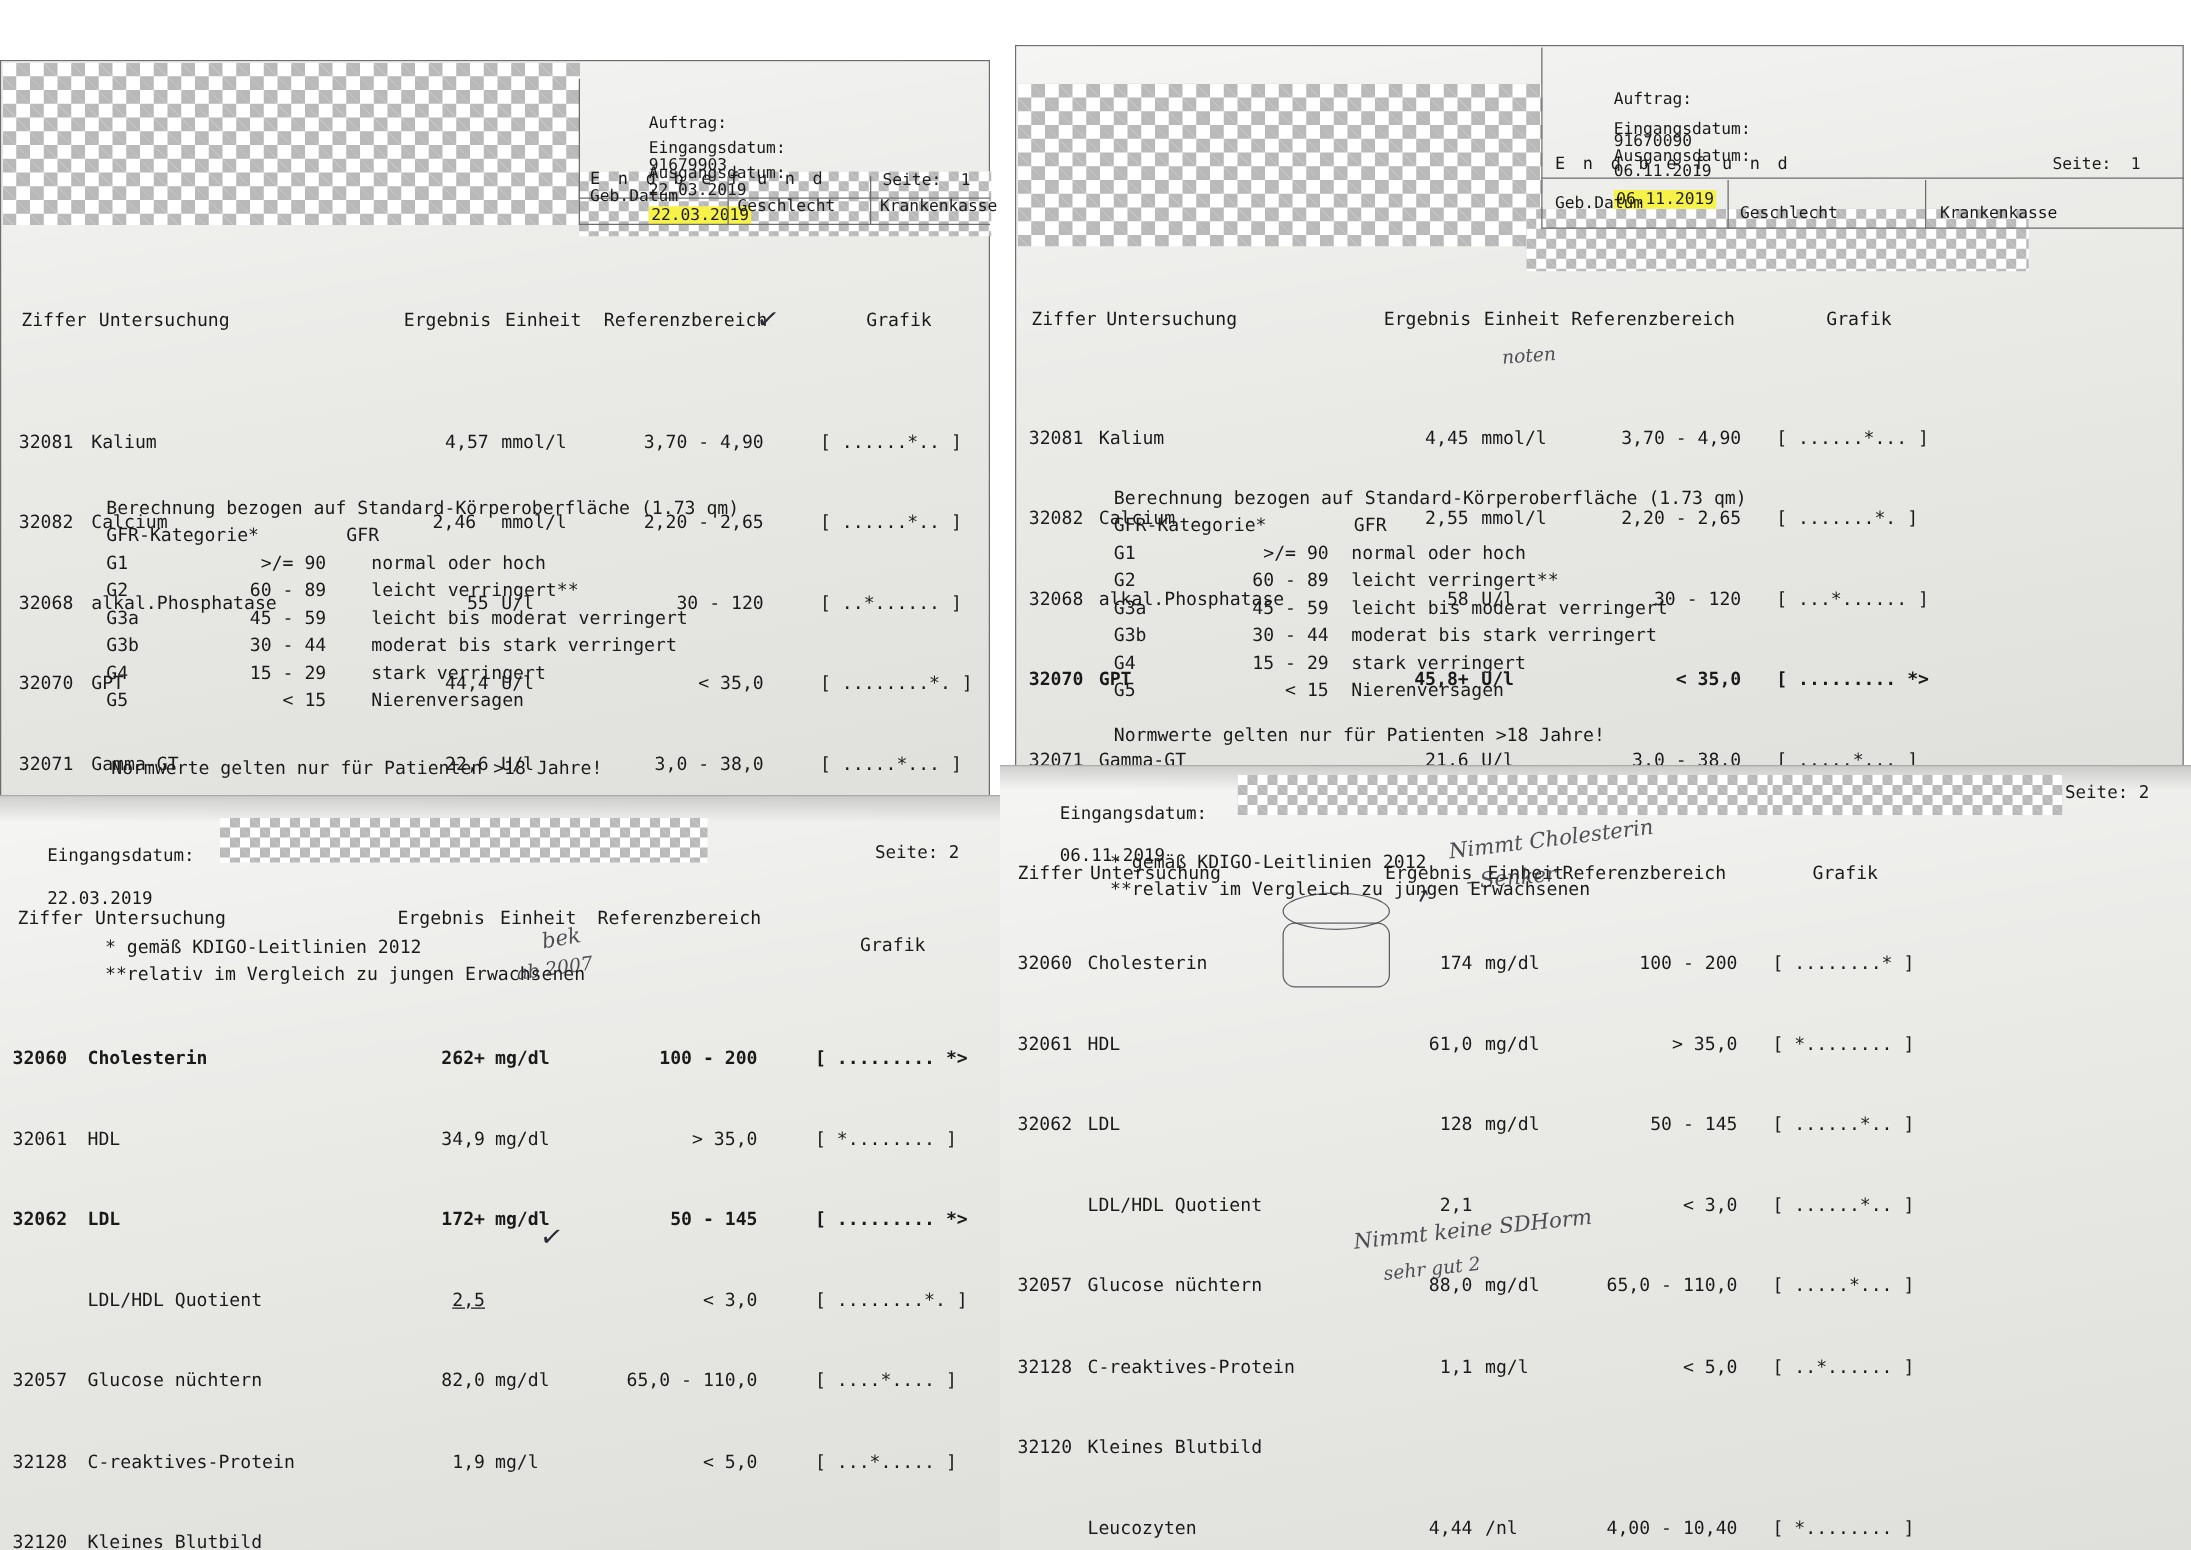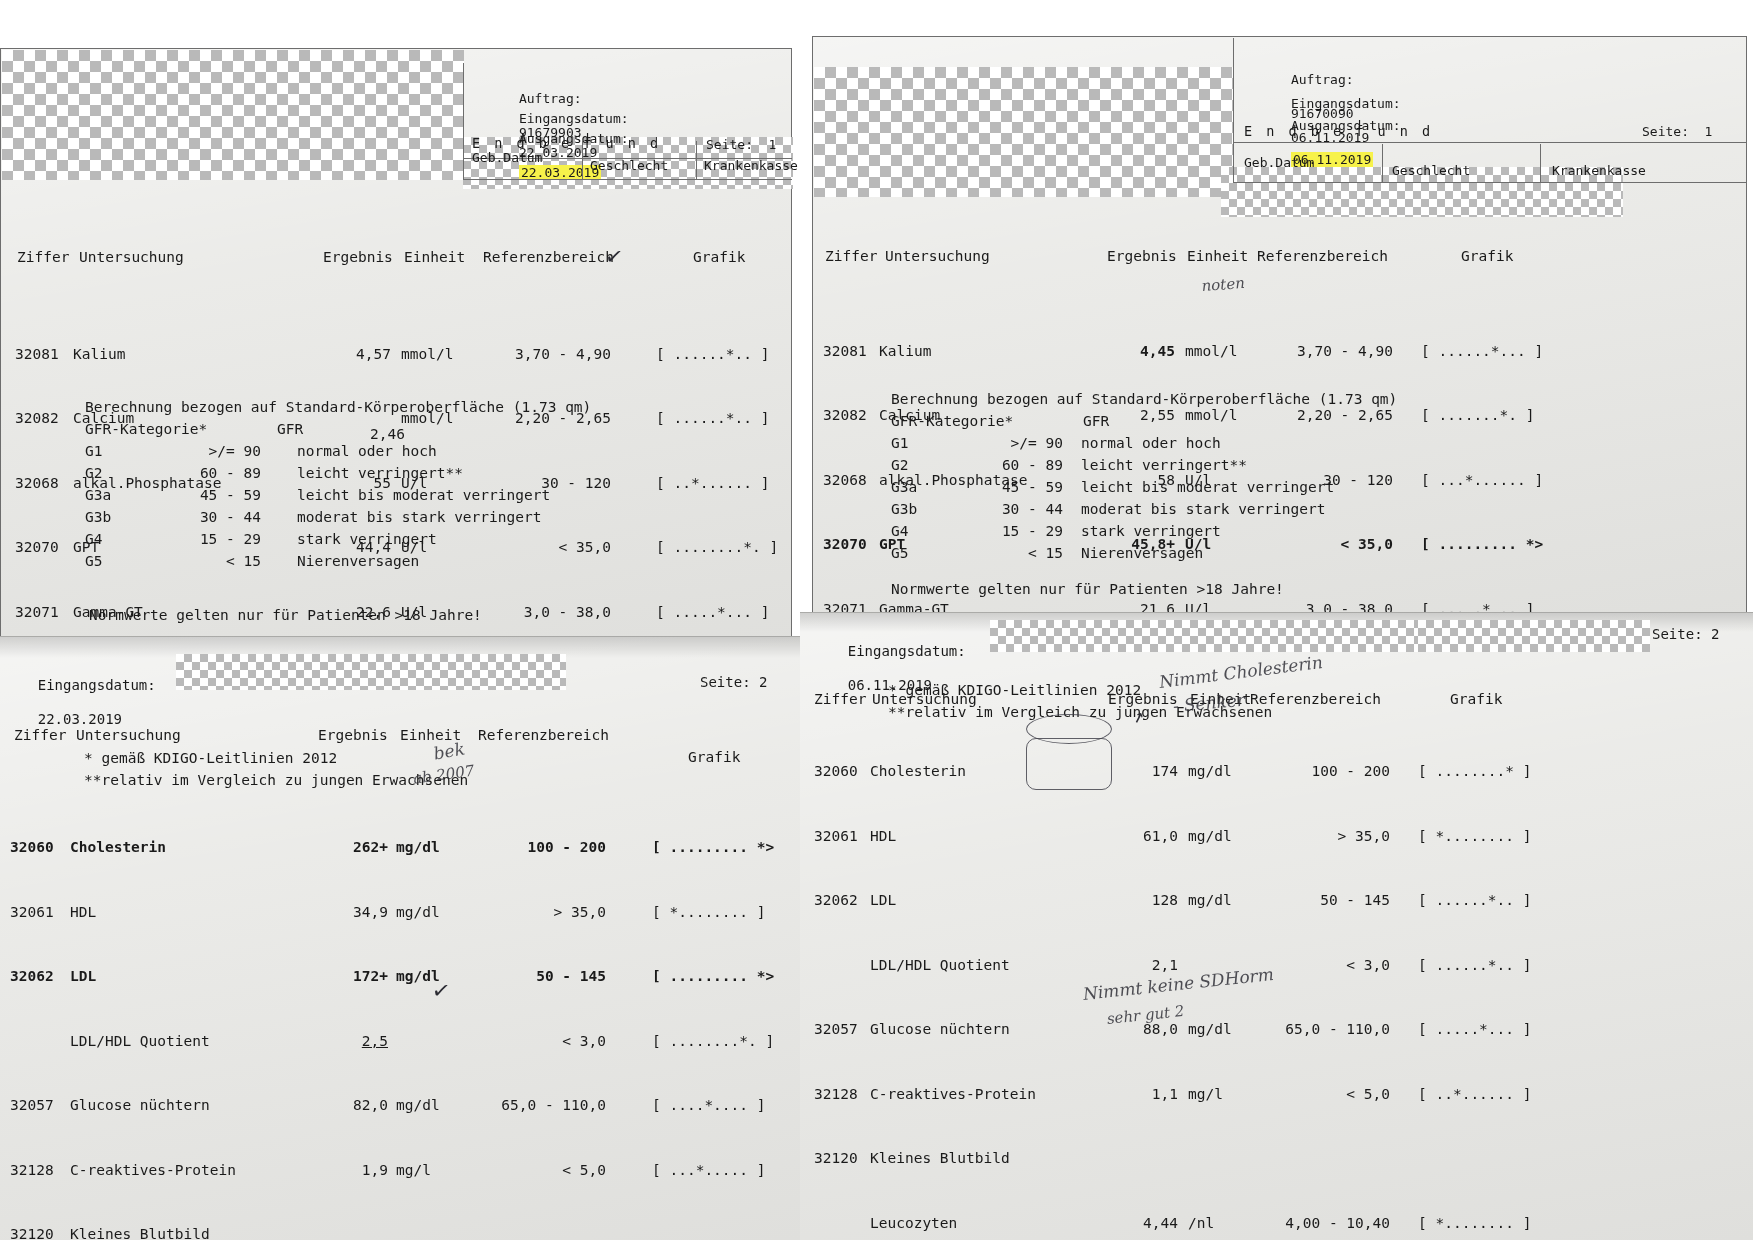--- a/index.html
+++ b/index.html
@@ -154,21 +154,21 @@
       <div class="c" style="left:14px;">32081</div>
       <div class="c" style="left:72px;">Kalium</div>
       <div class="c r" style="left:250px; width:140px;">4,57</div>
       <div class="c" style="left:400px;">mmol/l</div>
       <div class="c r" style="left:420px; width:190px;">3,70 - 4,90</div>
       <div class="c" style="left:655px;">[ ......*.. ]</div>
     </div>
     <div class="trow">
       <div class="c" style="left:14px;">32082</div>
       <div class="c" style="left:72px;">Calcium</div>
-      <div class="c r" style="left:264px; width:140px;margin-top:16px;">2,46</div>
+      <div class="c r" style="left:240px; width:140px;">2,46</div>
       <div class="c" style="left:400px;">mmol/l</div>
       <div class="c r" style="left:420px; width:190px;">2,20 - 2,65</div>
       <div class="c" style="left:655px;">[ ......*.. ]</div>
     </div>
     <div class="trow">
       <div class="c" style="left:14px;">32068</div>
       <div class="c" style="left:72px;">alkal.Phosphatase</div>
       <div class="c r" style="left:250px; width:140px;">55</div>
       <div class="c" style="left:400px;">U/l</div>
       <div class="c r" style="left:420px; width:190px;">30 - 120</div>
@@ -287,21 +287,21 @@
       <div class="c" style="left:72px;">Untersuchung</div>
       <div class="c" style="left:294px;">Ergebnis</div>
       <div class="c" style="left:374px;">Einheit</div>
       <div class="c" style="left:444px;">Referenzbereich</div>
       <div class="c" style="left:648px;">Grafik</div>
     </div>
 
     <div class="trow">
       <div class="c" style="left:10px;">32081</div>
       <div class="c" style="left:66px;">Kalium</div>
-      <div class="c r" style="left:222px; width:140px;font-weight:bold;">4,45</div>
+      <div class="c r" style="left:222px; width:140px;">4,45</div>
       <div class="c" style="left:372px;">mmol/l</div>
       <div class="c r" style="left:390px; width:190px;">3,70 - 4,90</div>
       <div class="c" style="left:608px;">[ ......*... ]</div>
     </div>
     <div class="trow">
       <div class="c" style="left:10px;">32082</div>
       <div class="c" style="left:66px;">Calcium</div>
       <div class="c r" style="left:222px; width:140px;">2,55</div>
       <div class="c" style="left:372px;">mmol/l</div>
       <div class="c r" style="left:390px; width:190px;">2,20 - 2,65</div>

